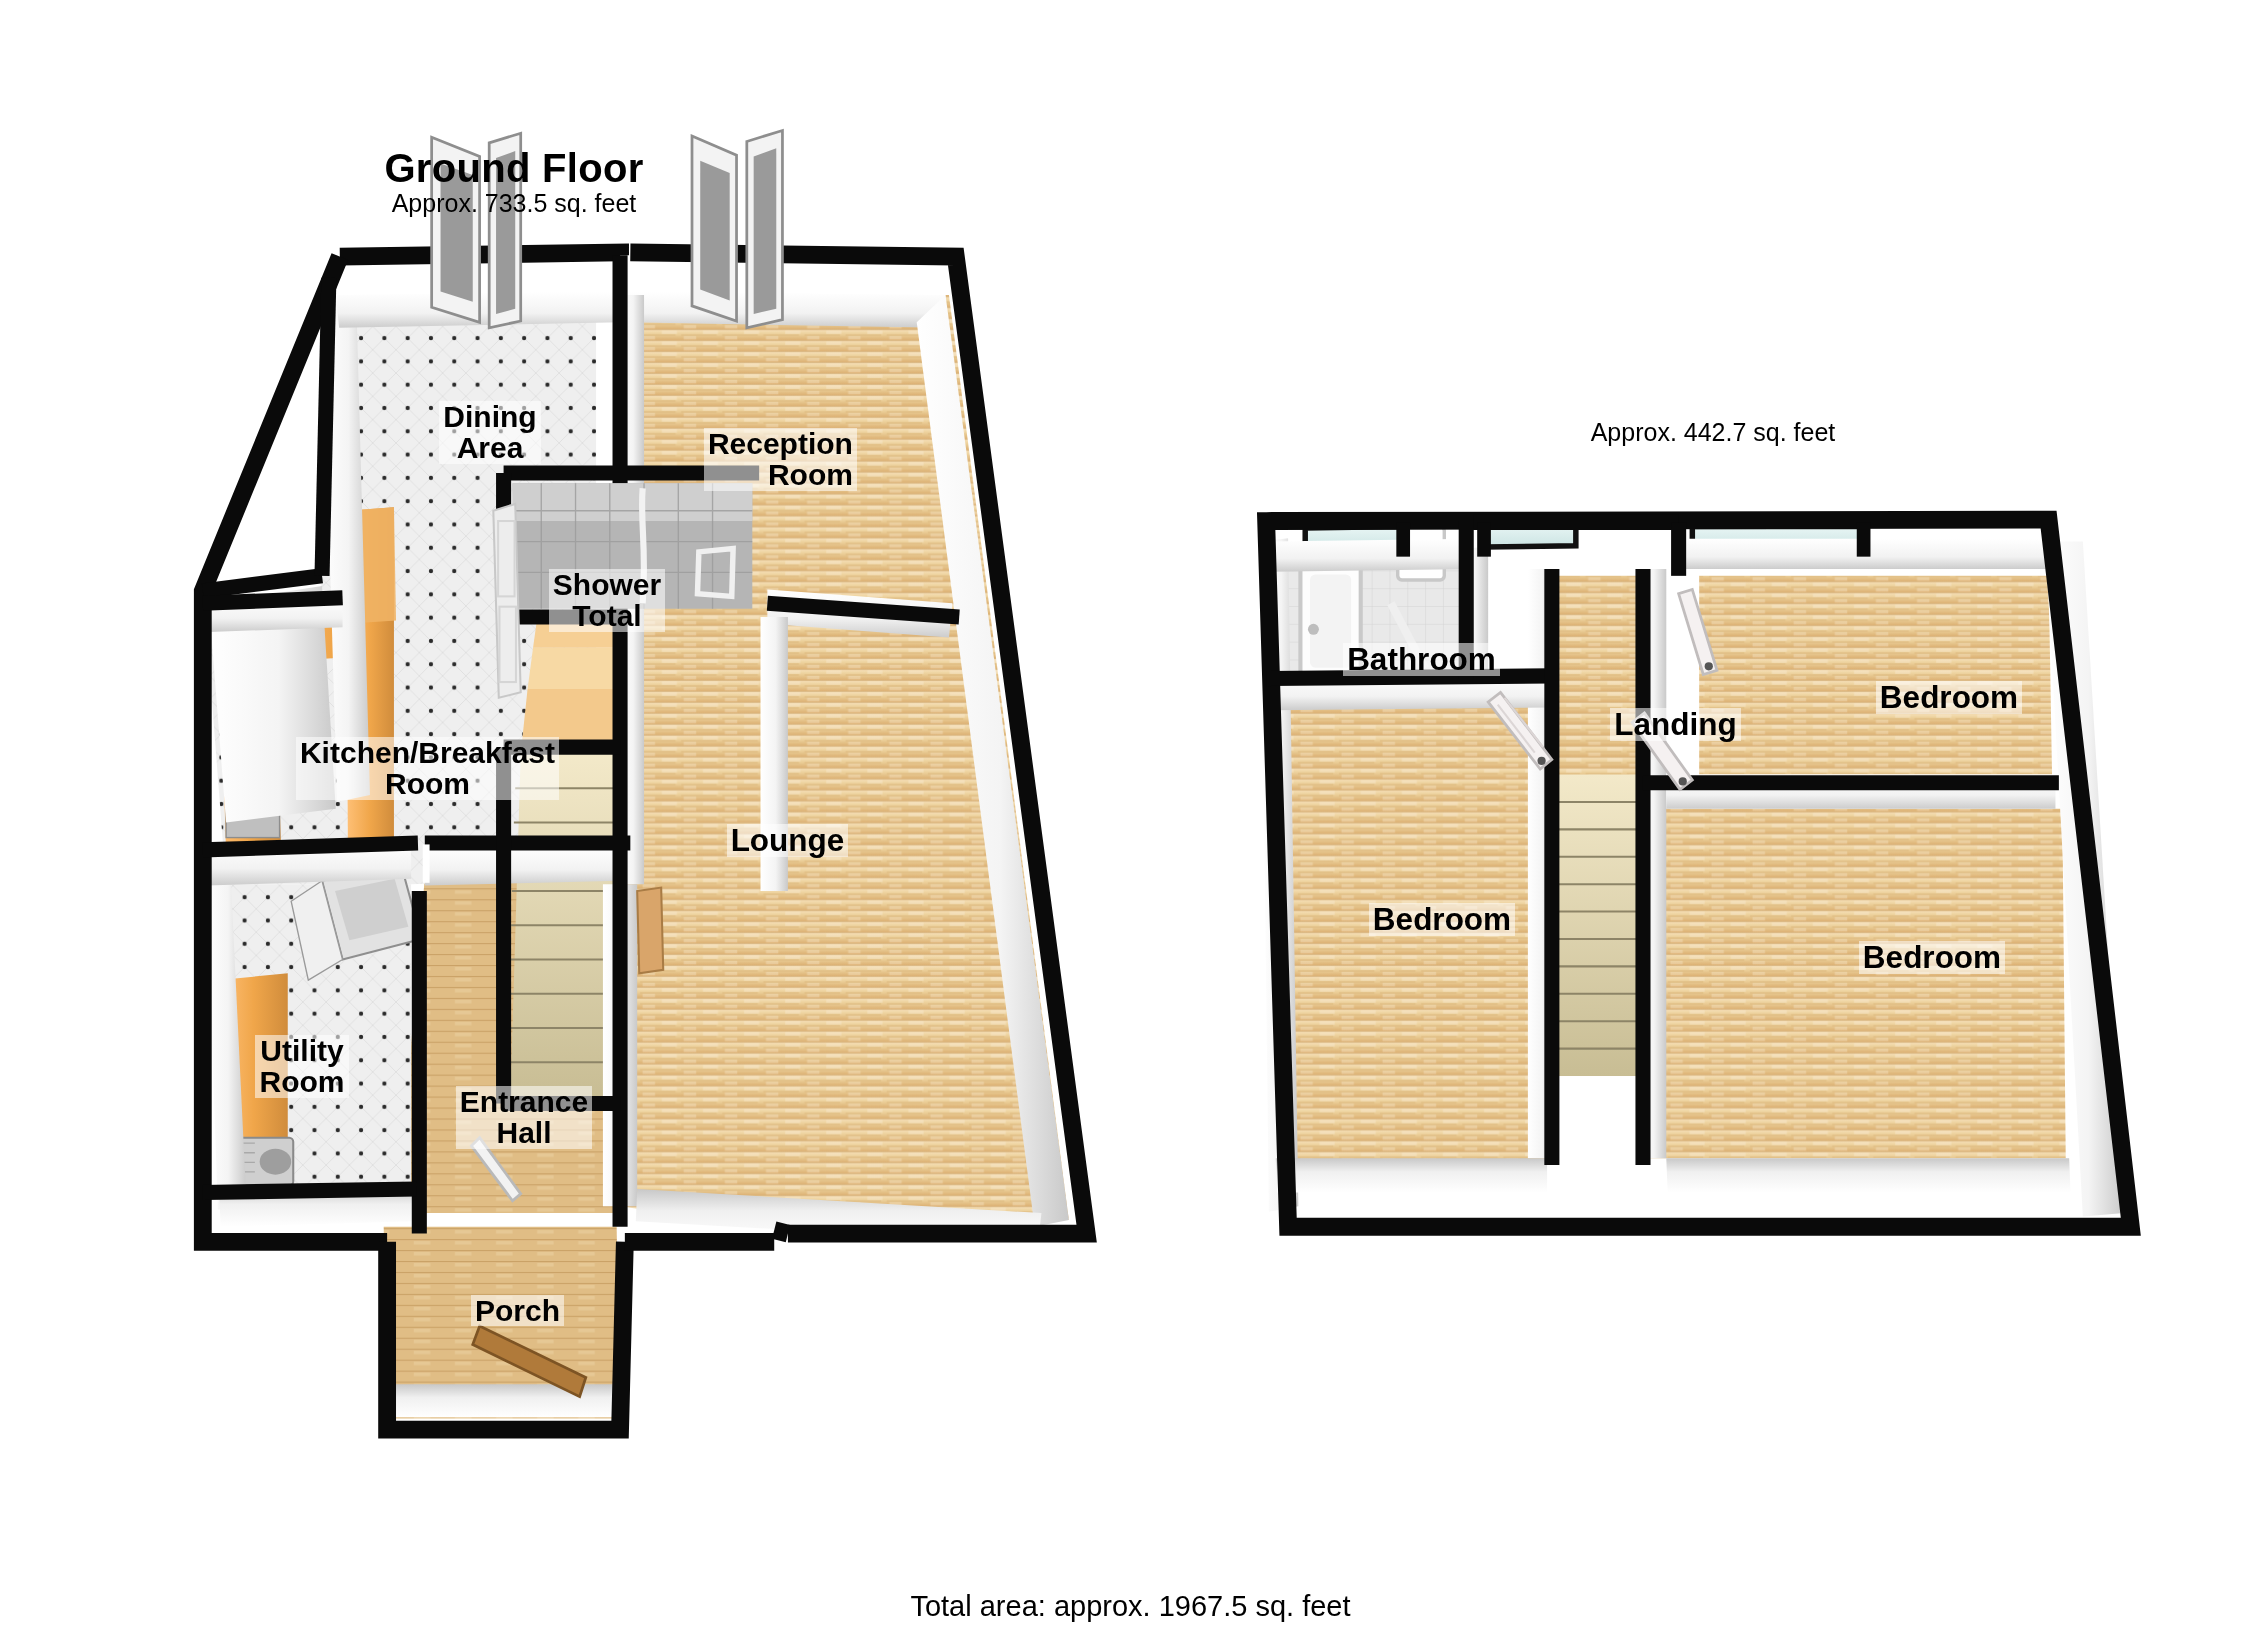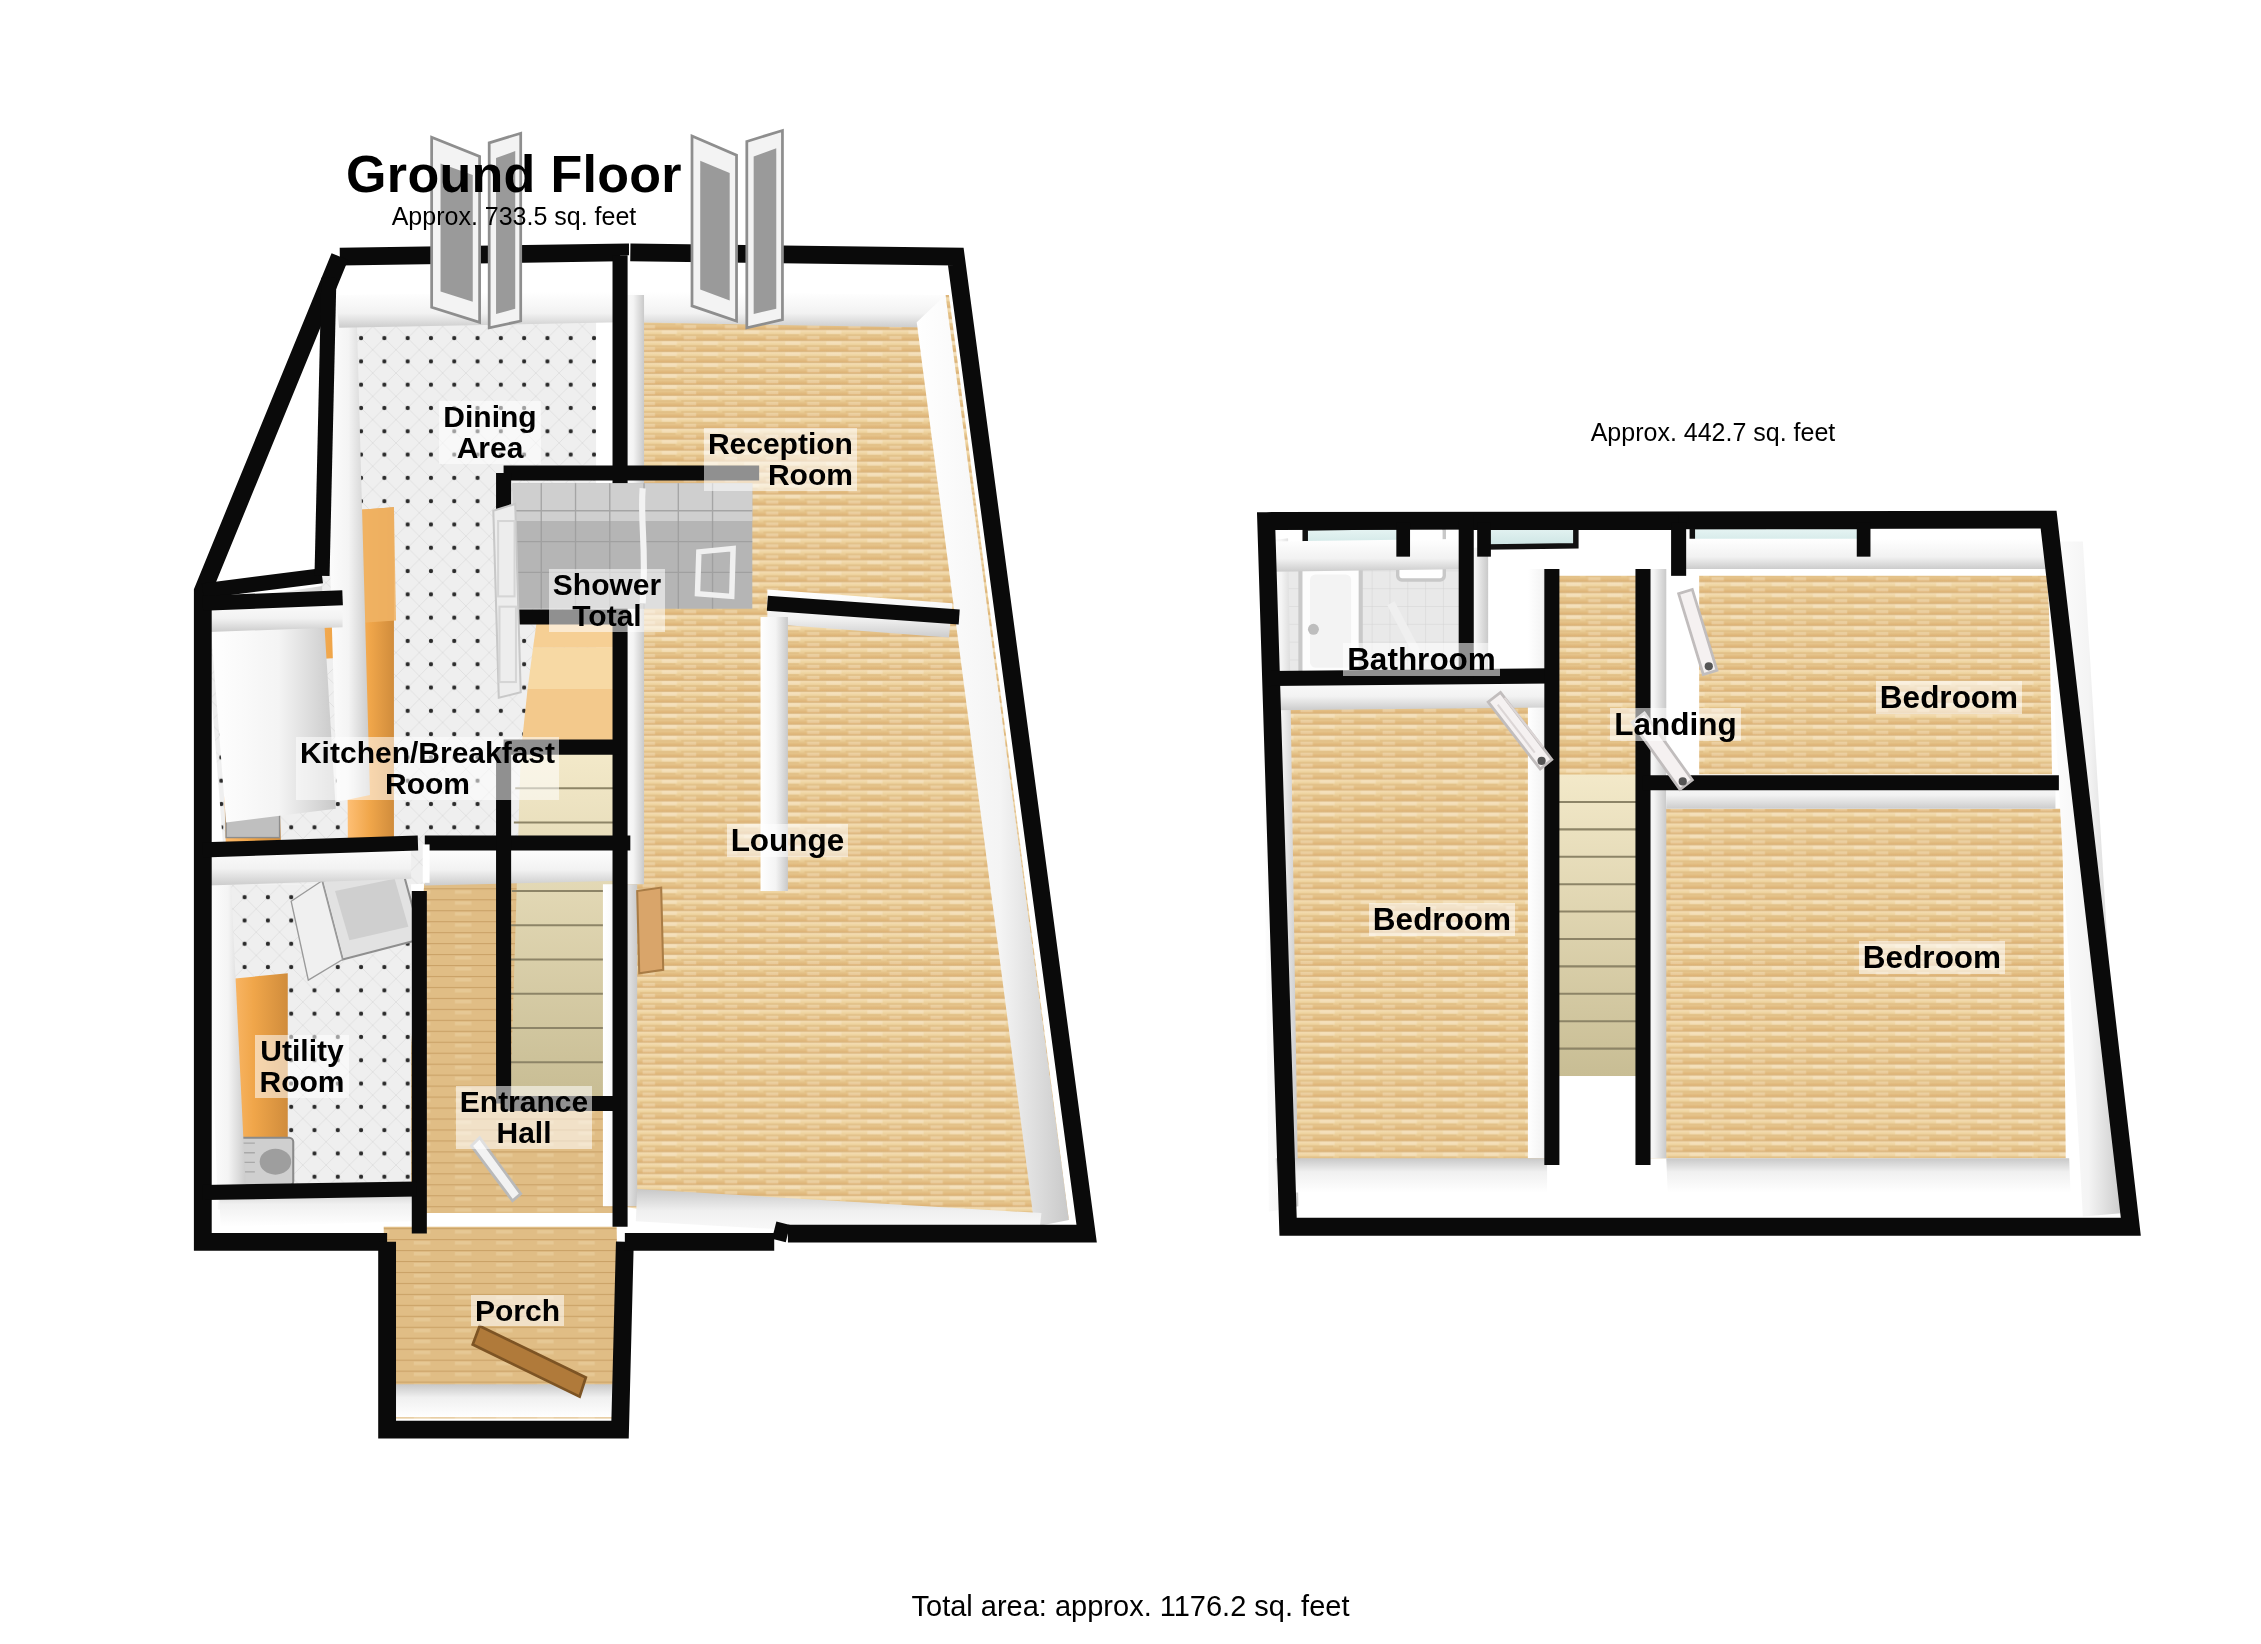--- a/index.html
+++ b/index.html
@@ -1,21 +1,21 @@
 <!DOCTYPE html>
 <html style="font-size:11px"><head>
 <meta charset="utf-8">
 <style>
   html,body{margin:0;padding:0;background:#ffffff;}
   body{width:2261px;height:1645px;position:relative;overflow:hidden;
        font-family:"Liberation Sans","DejaVu Sans",sans-serif;}
   #stage{position:absolute;inset:0;width:2261px;height:1645px;}
 
   .floor-title{position:absolute;text-align:center;color:#000;}
-  .floor-title .ft-name{font-size:52px;font-weight:bold;letter-spacing:0.3px;line-height:1.05;}
+  .floor-title .ft-name{font-size:40px;font-weight:bold;letter-spacing:0.3px;line-height:1.05;}
   .floor-title .ft-area{font-size:25px;font-weight:normal;margin-top:1px;line-height:1.05;}
 
   #gf-title{left:274px;top:147px;width:480px;}
   #ff-title{left:1473px;top:418px;width:480px;}
 
   .total-area{position:absolute;left:0;top:1590px;width:2261px;text-align:center;
               font-size:29px;color:#000;}
 
   
   .rlabel{position:absolute;color:#000;font-weight:bold;text-align:center;
@@ -428,16 +428,16 @@
 
   <div class="rlabel" style="left:1860px;top:648px;width:178px;font-size:31.5px;">
     <span>Bedroom</span></div>
 
   <div class="rlabel" style="left:1353px;top:870px;width:178px;font-size:31.5px;">
     <span>Bedroom</span></div>
 
   <div class="rlabel" style="left:1843px;top:908px;width:178px;font-size:31.5px;">
     <span>Bedroom</span></div>
 
-  <div class="total-area">Total area: approx. 1176.2 sq. feet</div>
+  <div class="total-area">Total area: approx. 1967.5 sq. feet</div>
 
 </div>
 
 
 </body></html>

